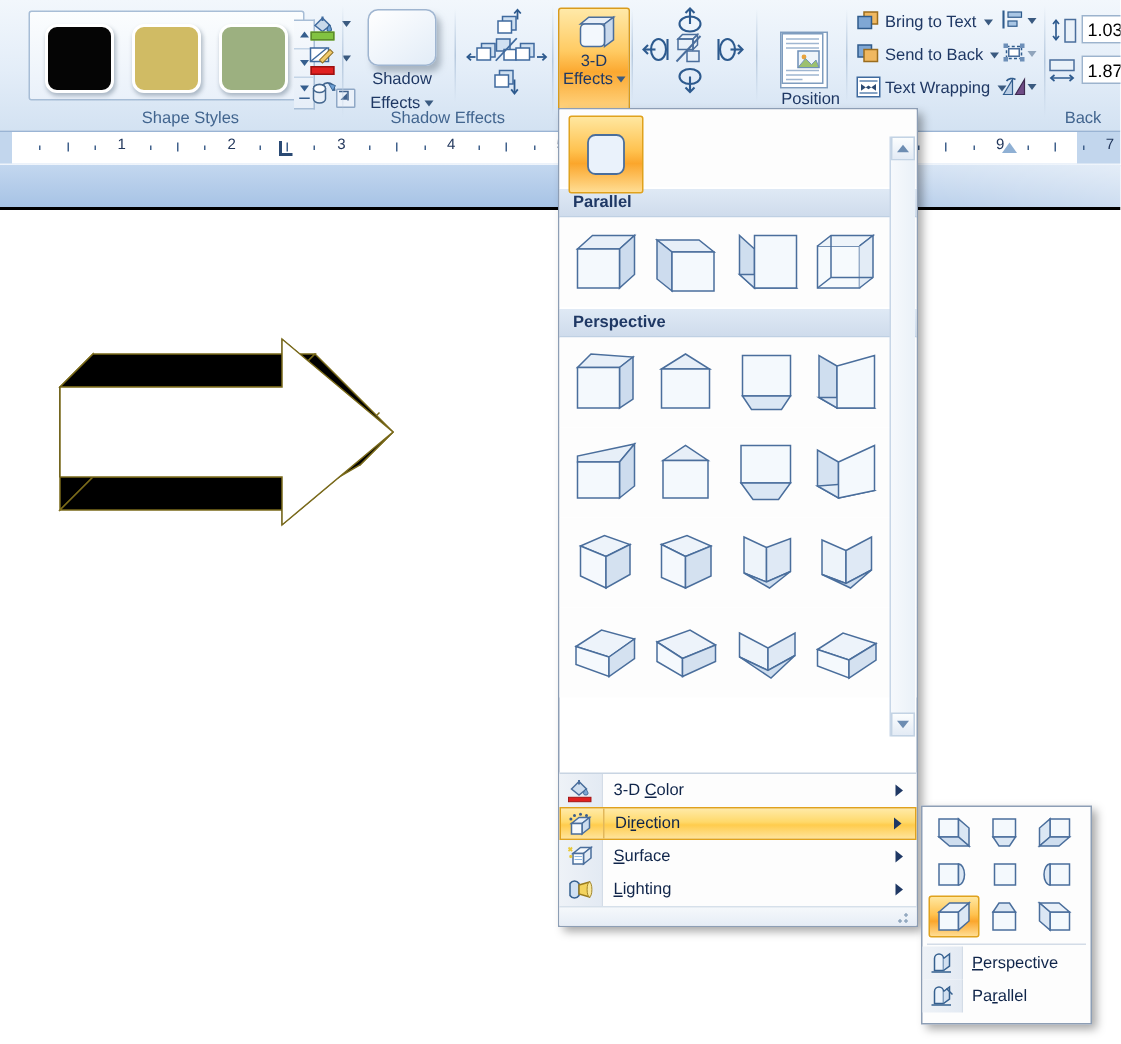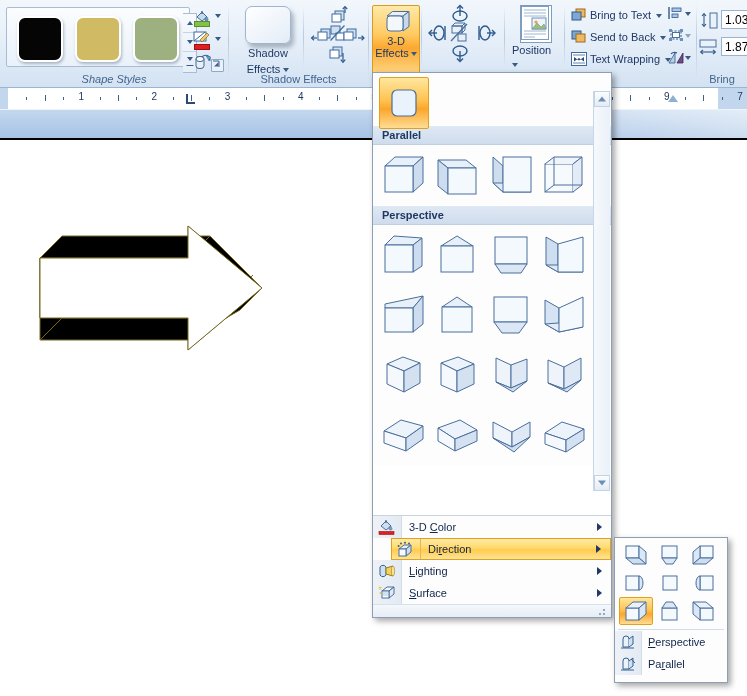--- a/index.html
+++ b/index.html
@@ -11,21 +11,21 @@
   
   #ribbon{position:absolute;left:0;top:0;width:747px;height:88px;
     background:linear-gradient(180deg,#f2f7fc 0%,#e3edf8 55%,#d3e2f2 100%);
     border-bottom:1px solid #9ab4d4;box-sizing:border-box;}
   .grp{position:absolute;top:2px;height:84px;box-sizing:border-box;}
   .grp-sep{position:absolute;top:4px;width:1px;height:74px;
     background:linear-gradient(180deg,rgba(255,255,255,0),#b6c9de,rgba(255,255,255,0));}
   .grp-label{position:absolute;bottom:1px;left:0;width:100%;text-align:center;
     font-size:11px;color:#42658f;}
   
-  #g-shapestyles{left:0;width:228px;font-style:italic;}
+  #g-shapestyles{left:13px;width:228px;}
   .ss-gallery{position:absolute;left:6px;top:5px;width:182px;height:58px;
     background:linear-gradient(180deg,#fbfdfe,#eaf1fa);
     border:1px solid #a7bdd6;border-radius:2px;}
   .ss-sw{position:absolute;top:8px;width:42px;height:42px;border-radius:8px;
     border:2px solid #ffffff;box-shadow:1px 2px 3px rgba(90,110,130,.45);}
   .ss-sw.s0{left:10px;}
   .ss-sw.s1{left:68px;}
   .ss-sw.s2{left:126px;}
   .ss-scroll{position:absolute;left:176px;top:5px;width:13px;height:58px;
     border:1px solid #a7bdd6;border-left:none;background:linear-gradient(180deg,#f7fafd,#e6eef8);}
@@ -53,21 +53,21 @@
   #g-3d{left:369px;width:52px;}
   #btn3d{position:absolute;left:3px;top:3px;width:46px;height:70px;
     border:1px solid #d99b1c;border-radius:2px;
     background:linear-gradient(180deg,#ffe9a8 0%,#ffcb63 40%,#fba830 60%,#ffd98a 100%);
     text-align:center;}
   #btn3d .cube{margin:4px auto 1px auto;width:26px;height:24px;position:relative;}
   #btn3d .lbl{font-size:11px;color:#1f3864;line-height:12px;}
   #g-3drot{left:421px;width:84px;}
   
   #g-arrange{left:506px;width:190px;}
-  .pos-btn{position:absolute;left:6px;top:3px;width:48px;text-align:left;}
+  .pos-btn{position:absolute;left:6px;top:19px;width:48px;text-align:right;}
   .pos-page{width:30px;height:36px;margin:0 auto;border:1px solid #7f9dbf;background:#fff;position:relative;}
   .arr-item{position:absolute;height:19px;line-height:19px;font-size:11px;color:#1f3864;white-space:nowrap;}
   .arr-ic{display:inline-block;width:16px;height:14px;vertical-align:-3px;position:relative;margin-right:3px;}
   .arr-small{position:absolute;width:22px;height:19px;}
   
   #g-size{left:697px;width:50px;}
   .size-row{position:absolute;left:2px;height:21px;}
   .size-ic{position:absolute;left:0;top:2px;width:19px;height:16px;}
   .size-box{position:absolute;left:22px;top:0;width:44px;height:19px;
     border:1px solid #9cb3cd;background:#fff;color:#000;font-size:12px;
@@ -112,21 +112,21 @@
   .sbtn .st{position:absolute;left:50%;top:50%;transform:translate(-50%,-50%);
     width:0;height:0;border-left:4px solid transparent;border-right:4px solid transparent;}
   .sbtn .st.up{border-bottom:5px solid #6d8db2;}
   .sbtn .st.dn{border-top:5px solid #6d8db2;}
   
   #menulist{position:absolute;left:0;bottom:0;width:100%;background:#fdfdfd;
     border-top:1px solid #c8d4e2;box-sizing:border-box;}
   .mi{height:22px;line-height:22px;position:relative;cursor:default;
     font-size:11px;color:#10254a;}
   .mi.hl{background:linear-gradient(180deg,#ffeaa8 0%,#ffd96a 45%,#ffcc4d 55%,#ffe49b 100%);
-    border:1px solid #e0a21d;box-sizing:border-box;height:22px;line-height:20px;margin-left:18px;}
+    border:1px solid #e0a21d;box-sizing:border-box;height:22px;line-height:20px;}
   .mi .gutter{position:absolute;left:0;top:0;width:28px;height:100%;
     background:linear-gradient(90deg,#eef2f7,#e3eaf3);border-right:1px solid #d3dce7;}
   .mi.hl .gutter{background:transparent;border-right:1px solid #e2b75a;}
   .mi .mlabel{position:absolute;left:36px;top:0;}
   .mi .mlabel u{text-decoration:underline;}
   .mi .submark{position:absolute;right:9px;top:50%;transform:translateY(-50%);
     width:0;height:0;border-top:4px solid transparent;border-bottom:4px solid transparent;
     border-left:5px solid #1f3864;}
   .mi .micon{position:absolute;left:5px;top:3px;width:18px;height:16px;}
   #menu-grip{height:12px;background:linear-gradient(180deg,#f5f8fb,#e6edf6);
@@ -429,21 +429,21 @@
       <span class="size-ic">
         <svg width="19" height="17" viewBox="0 0 19 17">
           <rect x="1" y="1" width="16" height="7" fill="#e9f1f9" stroke="#4a6e9c"></rect>
           <path d="M2 13 H16" stroke="#2d5a8e" stroke-width="1.1"></path>
           <path d="M4 11 L1.6 13 L4 15" fill="none" stroke="#2d5a8e" stroke-width="1.1"></path>
           <path d="M14 11 L16.4 13 L14 15" fill="none" stroke="#2d5a8e" stroke-width="1.1"></path>
         </svg>
       </span>
       <span class="size-box">1.87</span>
     </div>
-    <div class="grp-label">Bring</div>
+    <div class="grp-label">Back</div>
   </div>
 </div>
 
 <div id="ruler">
   <div class="band" style="left:0;width:747px;background:#c2d6ed;"></div>
   <div class="band" style="left:8px;width:710px;background:#ffffff;"></div>
   <div id="ruler-marks">
       <span class="tick" style="left: 26.3px;"></span>
       <span class="tickmid" style="left: 44.6px;"></span>
       <span class="tick" style="left: 62.9px;"></span>
@@ -713,46 +713,46 @@
             </g>
         </svg>
       </span>
       <span class="mlabel">Di<u>r</u>ection</span>
       <span class="submark"></span>
     </div>
     <div class="mi">
       <span class="gutter"></span>
       <span class="micon">
         <svg width="18" height="16" viewBox="0 0 18 16">
-          <path d="M2 4 a4 5 0 0 1 6 0 l0 8 a4 5 0 0 1 -6 0 Z" fill="#cfe0f2" stroke="#35608f"></path>
-          <path d="M8 5 L15 3 L15 13 L8 11 Z" fill="#f3d35e" stroke="#9a7c1e"></path>
-          <ellipse cx="15" cy="8" rx="1.6" ry="5" fill="#f8e79a" stroke="#9a7c1e" stroke-width=".6"></ellipse>
-        </svg>
-      </span>
-      <span class="mlabel"><u>L</u>ighting</span>
-      <span class="submark"></span>
-    </div>
-    <div class="mi">
-      <span class="gutter"></span>
-      <span class="micon">
-        <svg width="18" height="16" viewBox="0 0 18 16">
           <path d="M4 6 L11 6 L16 2 L9 2 Z" fill="#f2f7fc" stroke="#4a6e9c"></path>
           <path d="M11 6 L11 13 L16 9 L16 2 Z" fill="#e3ecf6" stroke="#4a6e9c"></path>
           <rect x="4" y="6" width="7" height="7" fill="#fafdff" stroke="#4a6e9c"></rect>
           <g stroke="#e8c93c" stroke-width="1.2">
             <path d="M1 2 L3.4 4.4 M3.4 2 L1 4.4 M1.5 8 L3.5 8 M2.5 7 L2.5 9"></path>
           </g>
           <g stroke="#8fb7e0" stroke-width=".8">
               <path d="M5 8 H10 M5 10 H10"></path>
             </g>
         </svg>
       </span>
       <span class="mlabel"><u>S</u>urface</span>
       <span class="submark"></span>
     </div>
+    <div class="mi">
+      <span class="gutter"></span>
+      <span class="micon">
+        <svg width="18" height="16" viewBox="0 0 18 16">
+          <path d="M2 4 a4 5 0 0 1 6 0 l0 8 a4 5 0 0 1 -6 0 Z" fill="#cfe0f2" stroke="#35608f"></path>
+          <path d="M8 5 L15 3 L15 13 L8 11 Z" fill="#f3d35e" stroke="#9a7c1e"></path>
+          <ellipse cx="15" cy="8" rx="1.6" ry="5" fill="#f8e79a" stroke="#9a7c1e" stroke-width=".6"></ellipse>
+        </svg>
+      </span>
+      <span class="mlabel"><u>L</u>ighting</span>
+      <span class="submark"></span>
+    </div>
     <div id="menu-grip">
       <span class="dots"></span>
     </div>
   </div>
 </div>
 
 <div id="submenu">
   <div class="sub-grid">
     <div class="sub-cell">
       <svg width="24" height="22" viewBox="0 0 24 22">

